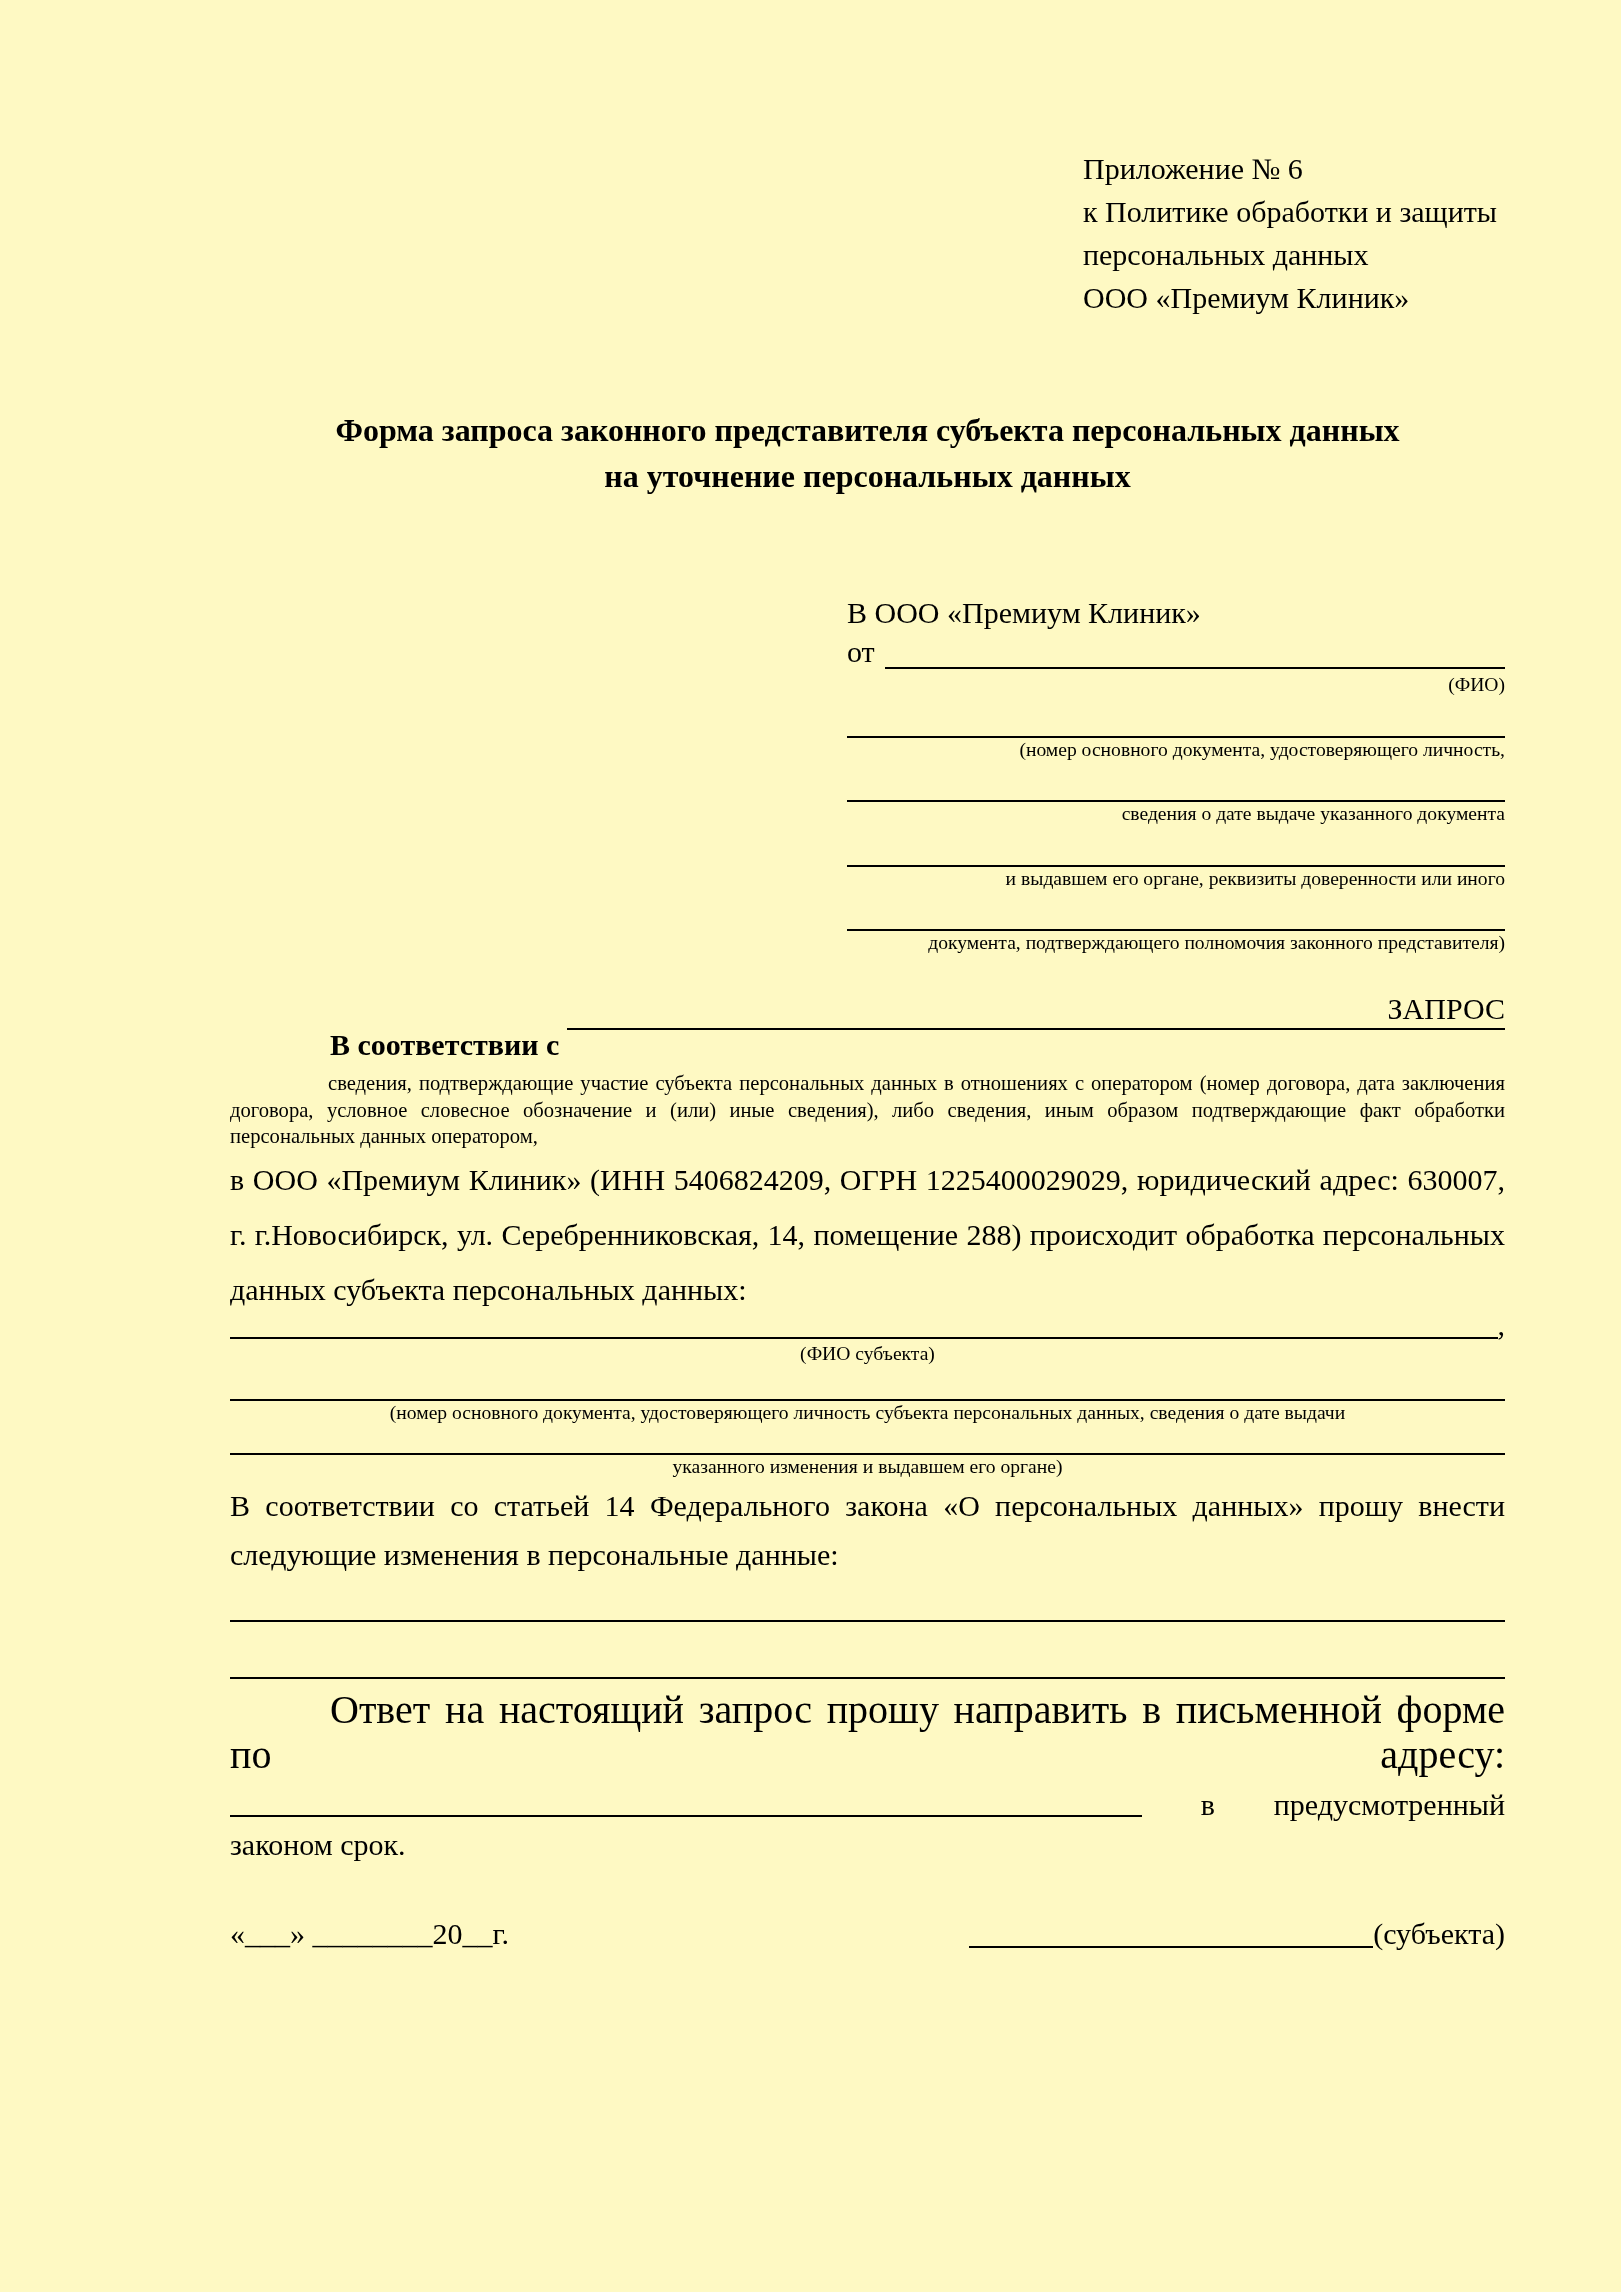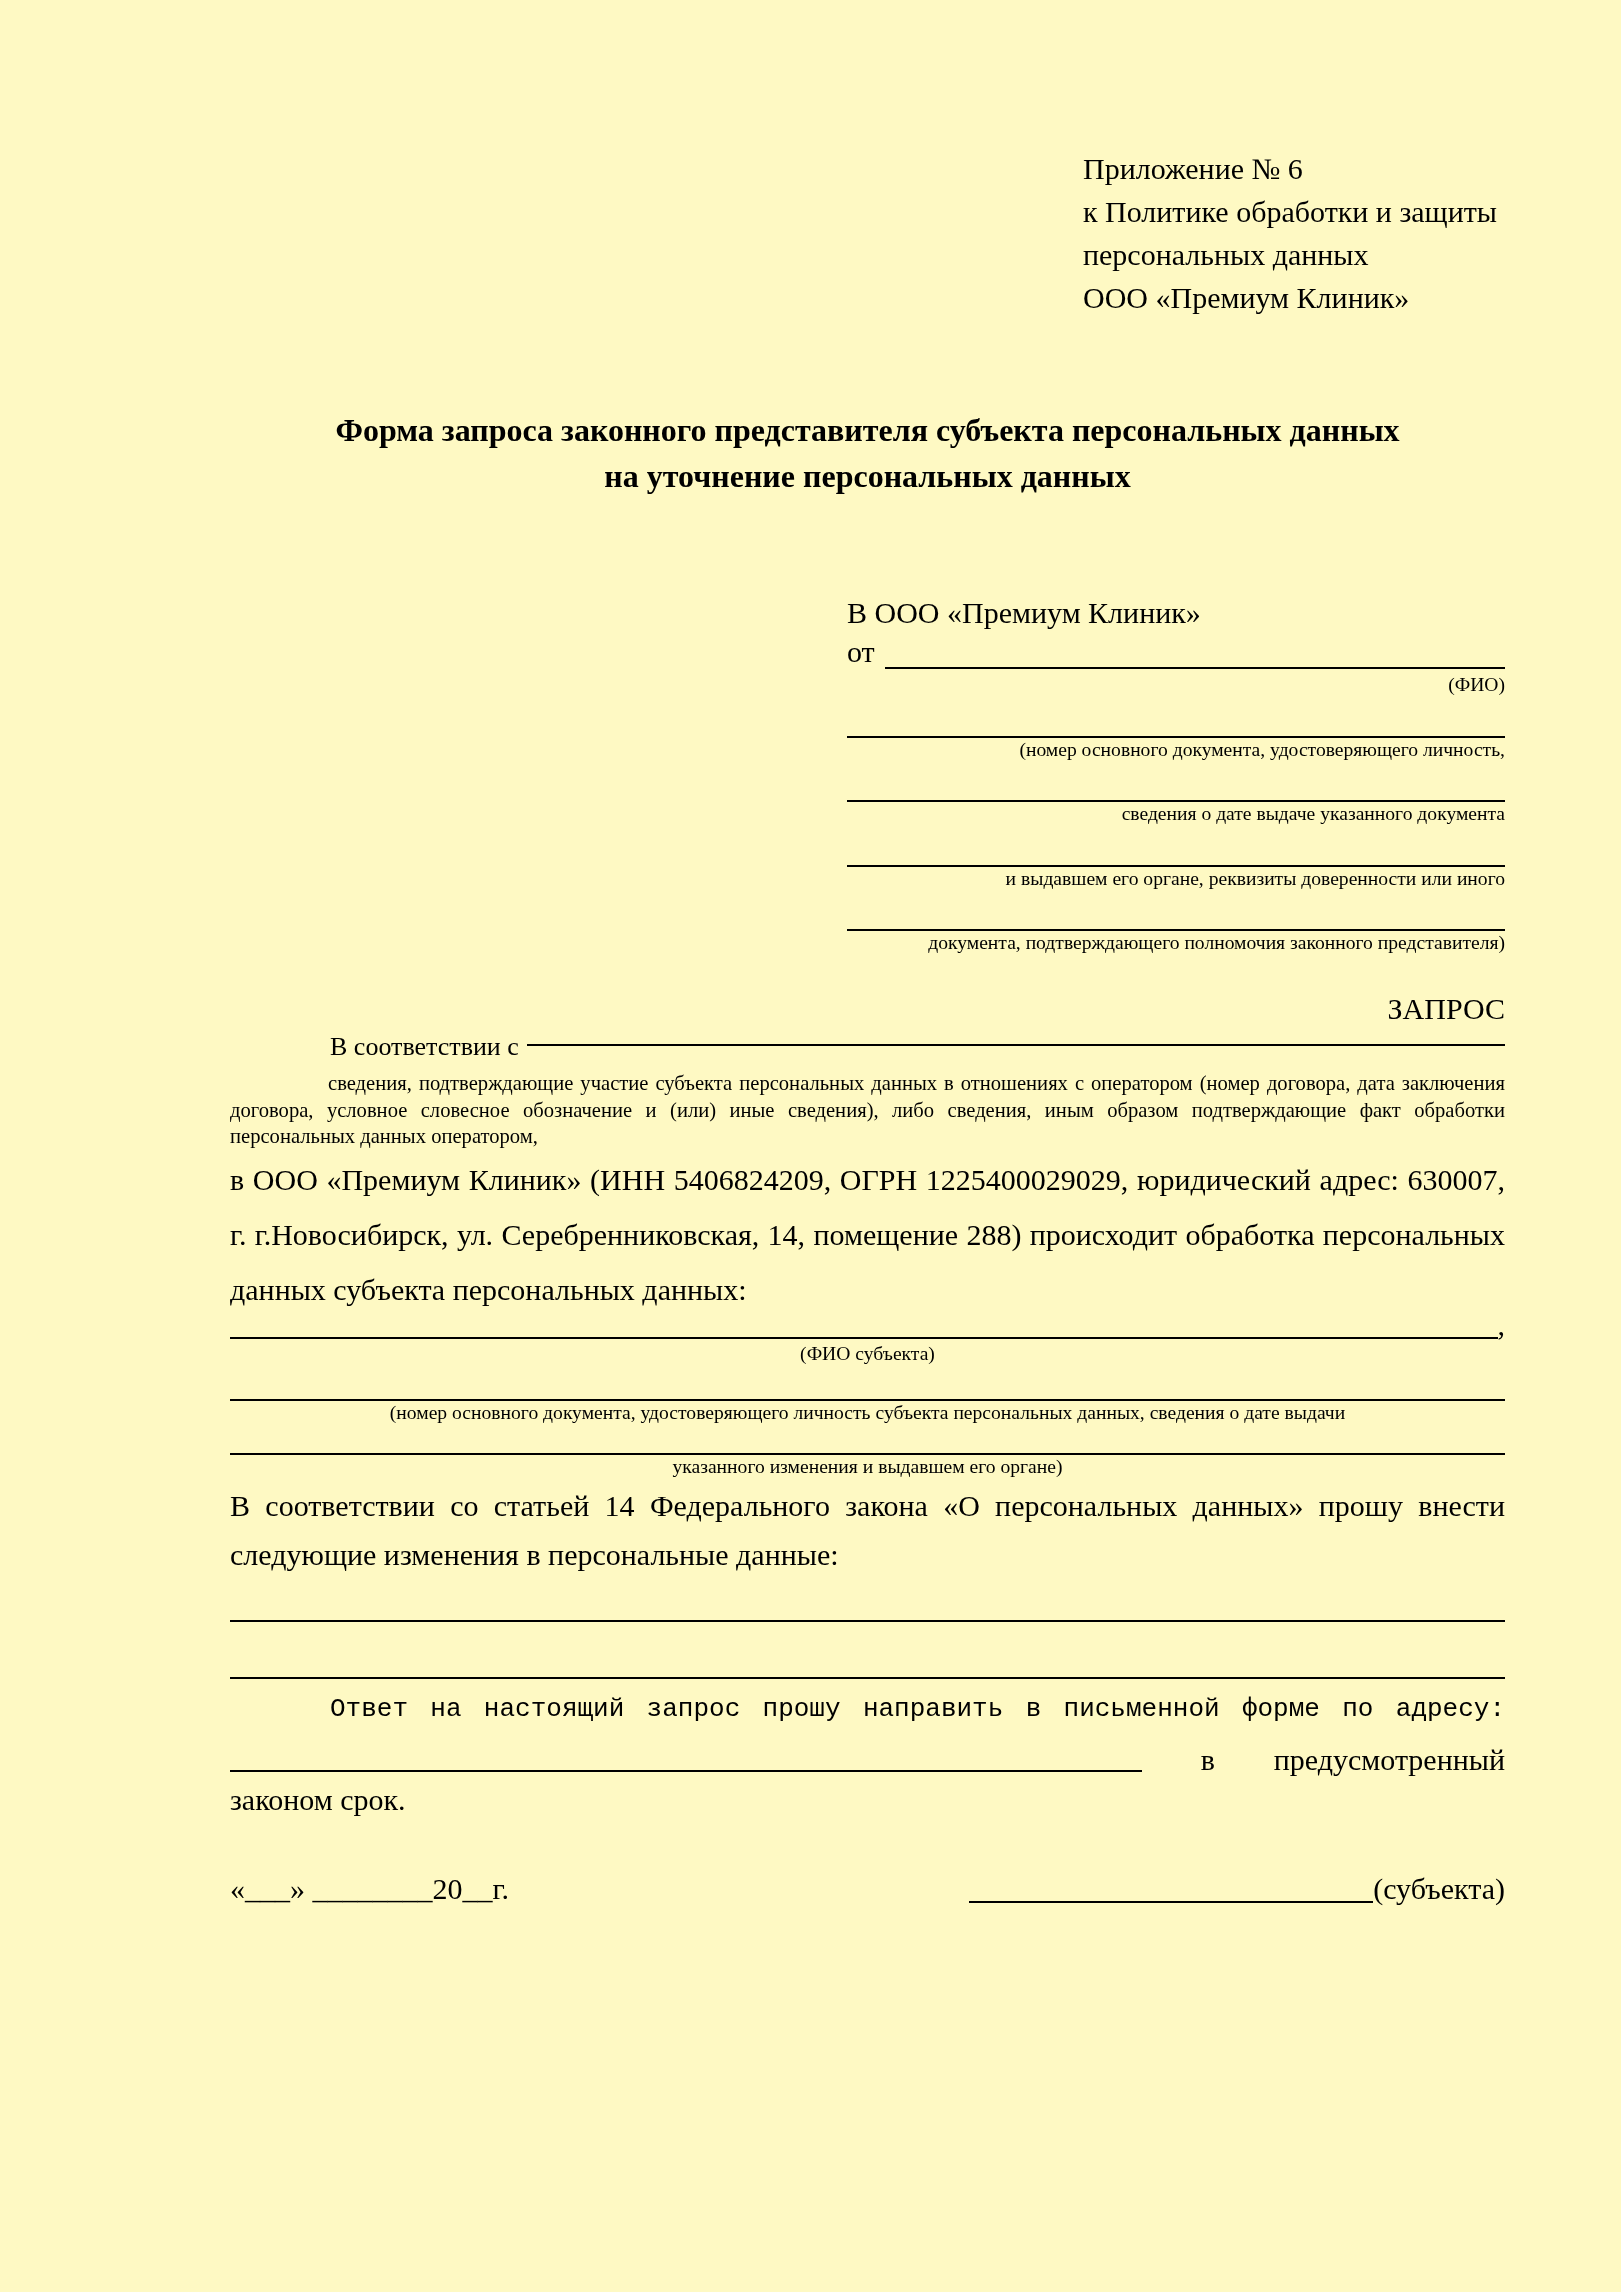--- a/index.html
+++ b/index.html
@@ -20,32 +20,32 @@
   .title{margin-top:88px;font-size:32px;font-weight:700;text-align:center;line-height:46px;}
   
   .addr{margin-top:92px;margin-left:617px;font-size:30px;line-height:43px;}
   .from-row{display:flex;align-items:flex-end;height:39px;}
   .from-row .lbl{margin-right:9.8px;}
   .fill{flex:1;margin-bottom:3.9px;height:0;}
   .cap{font-size:19.6px;line-height:23.5px;text-align:right;}
   .blank{height:39px;}
   
   .zapros{margin-top:34px;font-size:30px;line-height:39px;text-align:right;}
-  .intro-row{display:flex;align-items:center;padding-left:100px;font-size:26px;height:39px;}
+  .intro-row{display:flex;align-items:flex-start;padding-left:100px;font-size:30px;height:39px;font-weight:bold;}
   .intro-row .lbl{margin-right:7.8px;white-space:nowrap;}
   .note{margin:3.9px 0 0;font-size:20.6px;line-height:26.5px;text-align:justify;text-indent:98px;}
   .para{margin:2px 0 0;font-size:30px;line-height:55px;text-align:justify;}
   .subj-row{display:flex;align-items:flex-end;font-size:30px;height:25.5px;}
   .cap-w{font-size:19.6px;line-height:23.5px;text-align:center;}
   .blank-w{height:33px;}
   .blank-w2{height:29px;}
   .law{line-height:49px;}
   .blank-f1{height:41px;}
   .blank-f2{height:55px;}
-  .reply{margin:7.8px 0 0;font-size:26px;line-height:45px;text-align:justify;text-align-last:justify;text-indent:100px;font-family:Liberation Mono, monospace;}
+  .reply{margin:7.8px 0 0;font-size:40px;line-height:45px;text-align:justify;text-align-last:justify;text-indent:100px;}
   .reply-row{display:flex;align-items:flex-end;justify-content:space-between;font-size:30px;height:45px;}
   .rline{width:912px;margin-bottom:4.9px;height:0;}
   .tail{font-size:30px;line-height:45px;}
   
   .footer{margin-top:47px;display:flex;justify-content:space-between;align-items:flex-end;font-size:30px;line-height:39px;}
   .sig{display:flex;align-items:flex-end;}
   .sig-line{width:404px;margin-bottom:4.9px;height:0;}
 </style>
 </head>
 <body>

